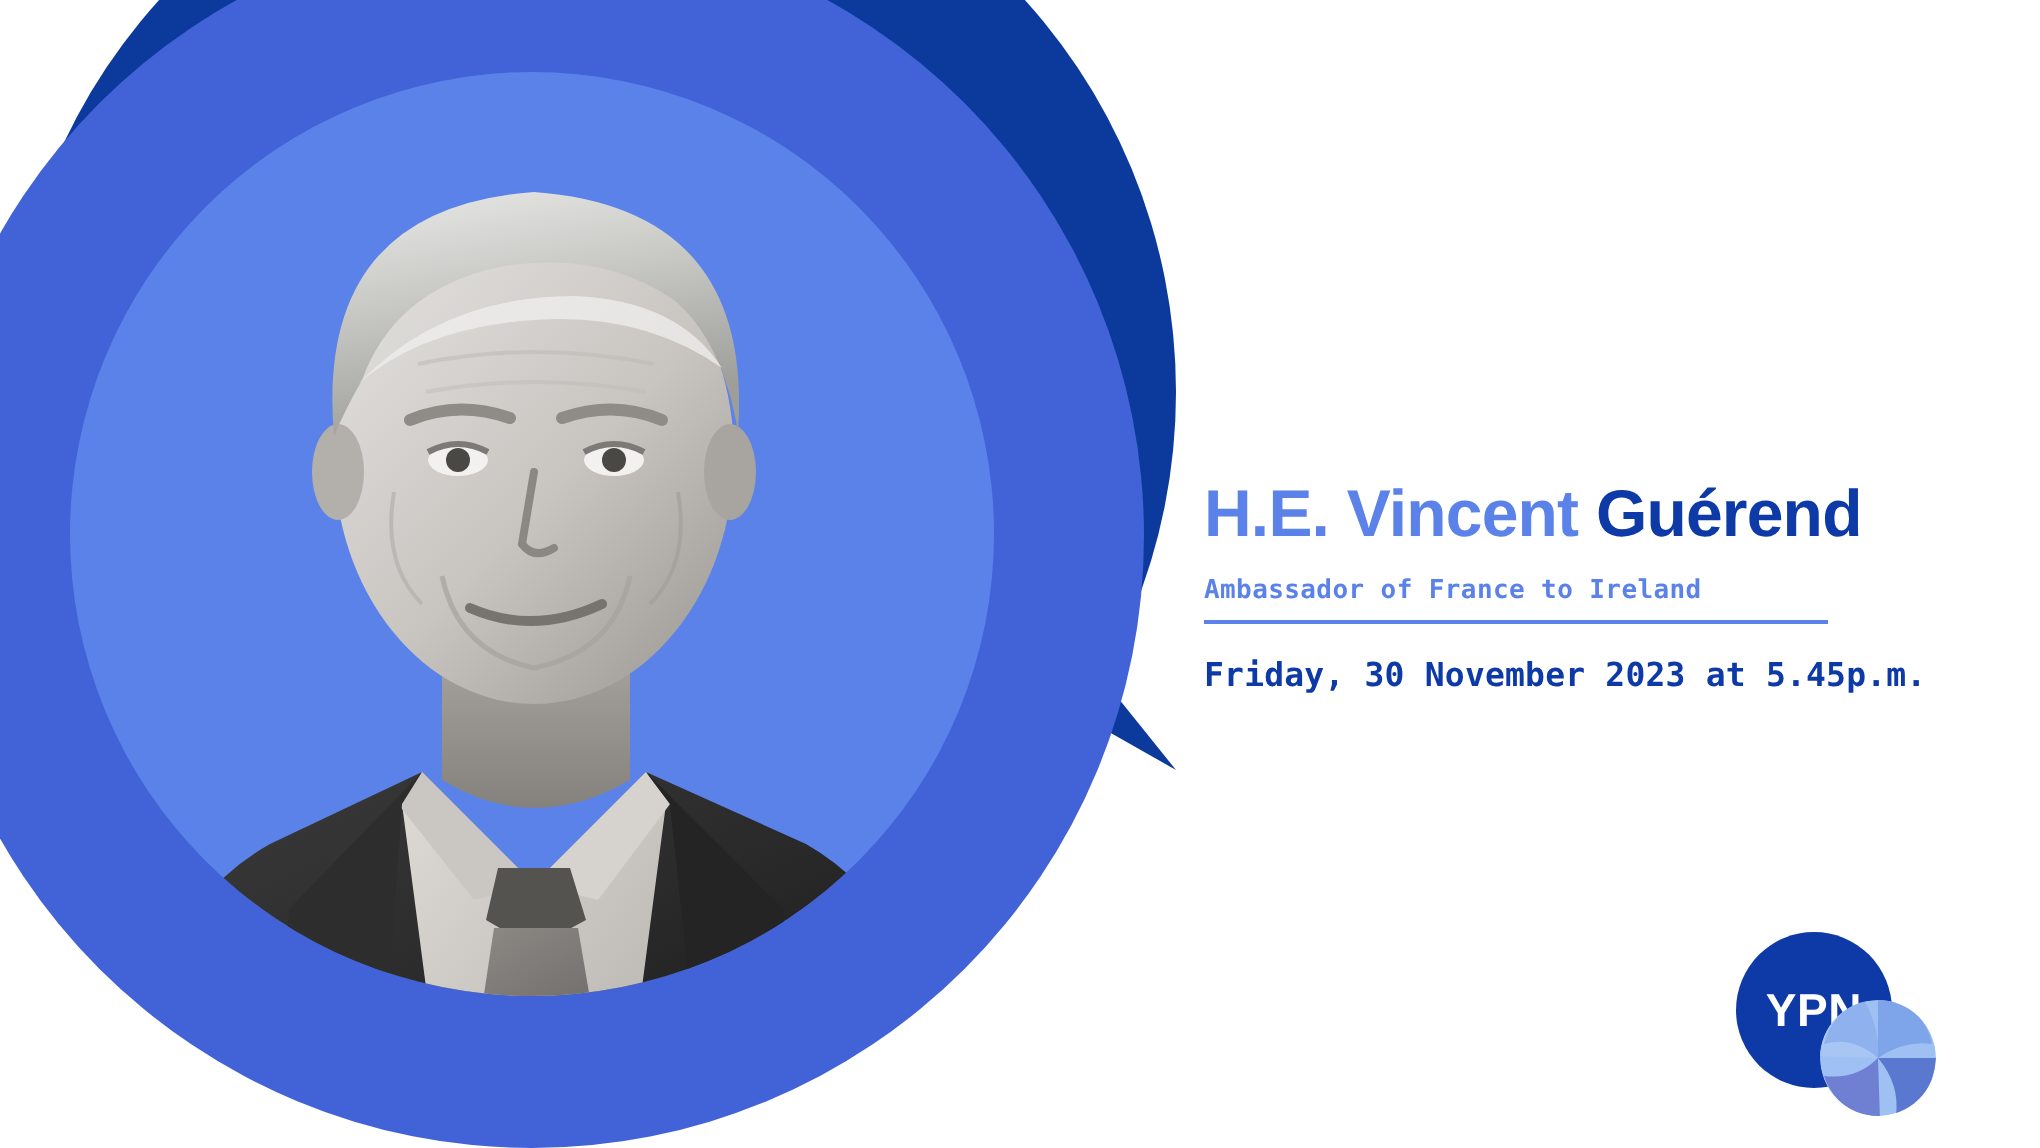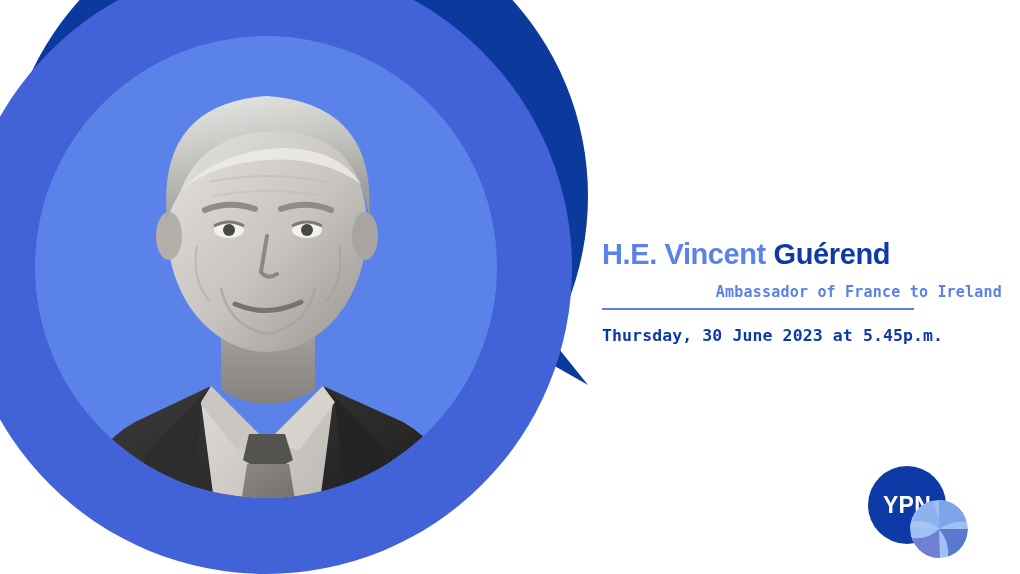--- a/index.html
+++ b/index.html
@@ -54,39 +54,38 @@
 
   
   .text-block {
     position: absolute;
     left: 602px;
     top: 238px;
     width: 400px;
   }
   .speaker-name {
     font-family: "Liberation Sans", sans-serif;
-    font-size: 29px;
+    font-size: 33px;
     font-weight: bold;
     letter-spacing: -0.4px;
     line-height: 1.15;
     margin: 0;
     white-space: nowrap;
   }
   .name-first { color: #5b82e8; }
   .name-last  { color: #0e3aa8; }
 
   .role-line {
     margin: 12px 0 0 0;
     font-family: "DejaVu Sans Mono", "Liberation Mono", monospace;
-    font-size: 15px;
+    font-size: 13px;
     font-weight: bold;
     color: #5b82e8;
     letter-spacing: 0.2px;
     white-space: nowrap;
-    text-align: right;
   }
   .rule {
     margin-top: 7px;
     width: 312px;
     height: 2px;
     background: #5b82e8;
   }
   .date-line {
     margin: 16px 0 0 0;
     font-family: "DejaVu Sans Mono", "Liberation Mono", monospace;
@@ -234,21 +233,21 @@
     </div>
   </div>
 
   <div class="text-block">
     <h1 class="speaker-name"><span class="name-first">H.E. Vincent</span><span> </span><span class="name-last">Guérend</span></h1>
 
     <p class="role-line">Ambassador of France to Ireland</p>
 
     <div class="rule"></div>
 
-    <p class="date-line">Thursday, 30 June 2023 at 5.45p.m.</p>
+    <p class="date-line">Friday, 30 November 2023 at 5.45p.m.</p>
   </div>
 
   <div class="logo">
     <div class="logo-mark">
       <span class="logo-text">YPN</span>
     </div>
     <div class="logo-orb">
       <svg width="58" height="58" viewBox="0 0 58 58" xmlns="http://www.w3.org/2000/svg">
         <defs>
           <clipPath id="orbClip">

